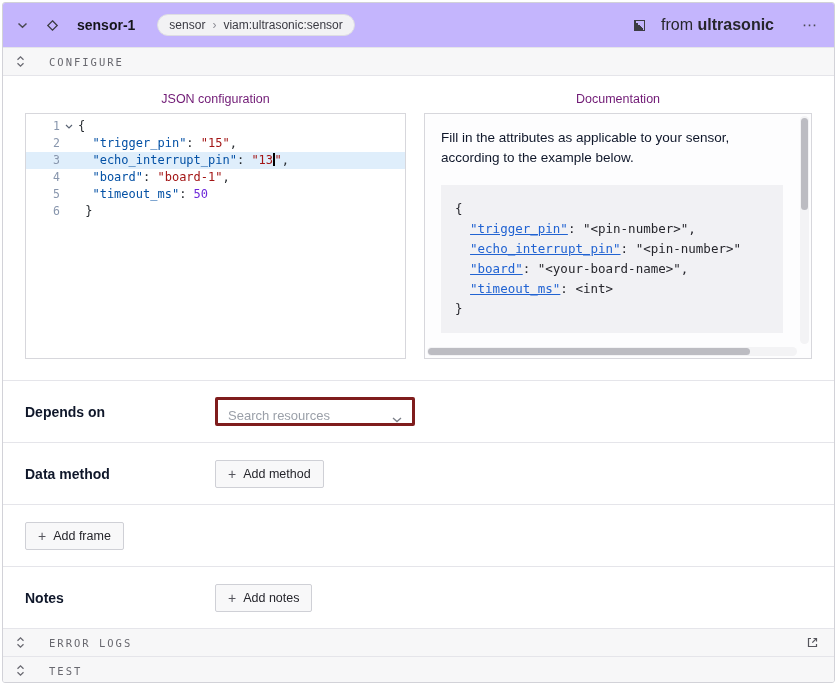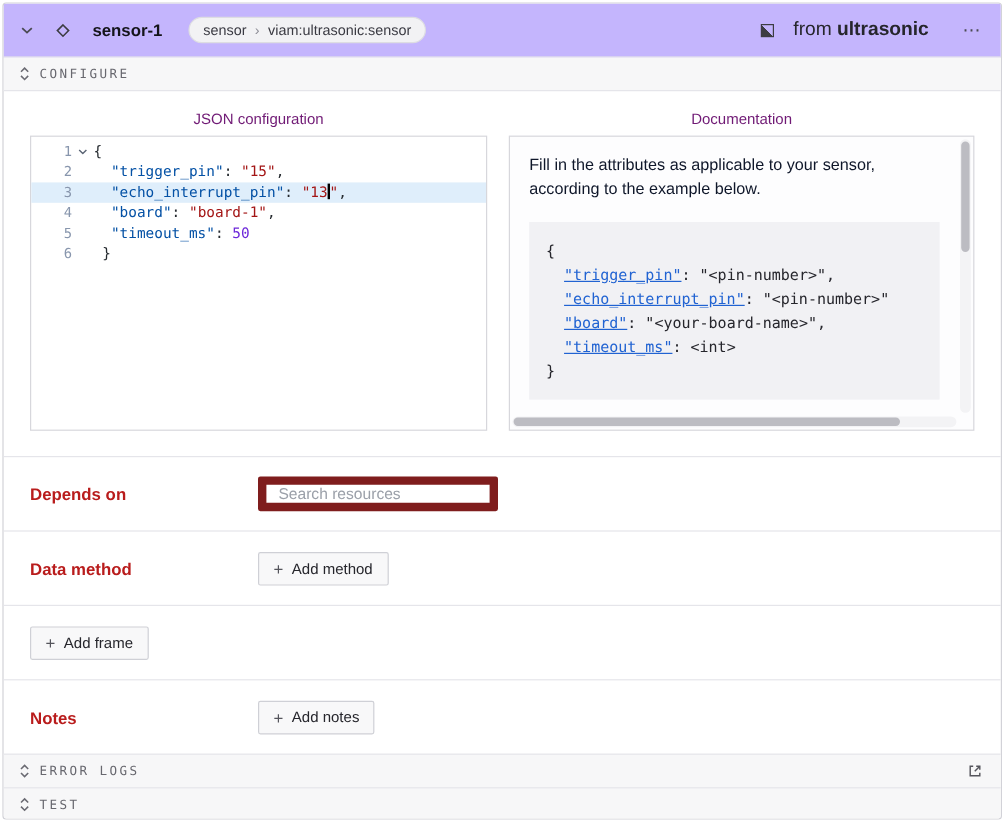--- a/index.html
+++ b/index.html
@@ -20,21 +20,21 @@
   .spacer { flex:1; }
   .module-icon { width:11px; height:11px; border:1px solid #3c3c42; flex:0 0 11px;
                  background:linear-gradient(45deg,#3c3c42 50%, transparent 50%); }
   .from-text { font-size:16px; color:#26262c; white-space:pre; }
   .from-text b { font-weight:700; }
   .dots-btn { background:none; border:none; font-size:15px; color:#4a4a52; cursor:pointer;
               letter-spacing:1px; margin-left:10px; padding:0 2px; font-family:inherit; }
 
   
   .section-bar { height:28px; flex:0 0 28px; background:#f7f7f8; display:flex; align-items:center;
-                 gap:8px; padding:0 13px; cursor:pointer; }
+                 gap:24px; padding:0 13px; cursor:pointer; }
   .bar-bottom { border-bottom:1px solid #e5e5ea; }
   .bar-top { border-top:1px solid #e5e5ea;align-items:center; }
   .bar-label { font-family:"DejaVu Sans Mono", monospace; font-size:10.5px; letter-spacing:2px; color:#68686f; }
 
   
   .configure-body { height:304px; flex:0 0 304px; padding:16px 22px; display:grid;
                     grid-template-columns:381px 1fr; gap:18px; }
   .col-label { font-size:12.5px; color:#701a75; margin-bottom:7px;text-align:center; }
 
   .editor { height:246px; border:1px solid #d7d7dc; background:#fff; padding-top:4px;
@@ -62,23 +62,23 @@
   .dc-key { color:#2163d2; text-decoration:underline; }
   .dc-val { color:#26262c; }
 
   .vscroll { position:absolute; top:2px; right:2px; bottom:14px; width:9px; background:#f3f3f5; border-radius:5px; }
   .vthumb  { position:absolute; top:2px; left:1px; width:7px; height:92px; background:#bcbcc2; border-radius:4px; }
   .hscroll { position:absolute; left:2px; right:14px; bottom:2px; height:9px; background:#f3f3f5; border-radius:5px; }
   .hthumb  { position:absolute; left:1px; top:1px; height:7px; width:87%; background:#bcbcc2; border-radius:4px; }
 
   
   .row { height:62px; flex:0 0 62px; border-top:1px solid #e5e5ea; display:flex; align-items:center; padding:0 22px; }
-  .row-label { width:190px; flex:0 0 190px; font-size:14px; font-weight:700; color:#b91c1c; }
-  .select { width:200px; height:29px; border:7px solid #7f1d1d; border-radius:2px; background:#fff;
-            display:flex; align-items:flex-start; justify-content:space-between; padding:0 10px; cursor:pointer;flex-direction:column; }
+  .row-label { width:190px; flex:0 0 190px; font-size:14px; font-weight:700; color:#0f172a; }
+  .select { width:200px; height:29px; border:3px solid #7f1d1d; border-radius:2px; background:#fff;
+            display:flex; align-items:flex-end; justify-content:space-between; padding:0 10px; cursor:pointer; }
   .placeholder { font-size:13px; color:#9ba0a9; }
   .btn { display:inline-flex; align-items:center; gap:7px; height:28px; padding:0 12px; background:#f8f8f9;
          border:1px solid #cfd0d6; border-radius:2px; font-size:12.5px; color:#26262c; cursor:pointer; font-family:inherit; }
   .btn .plus { font-size:14px; color:#55555c; line-height:1; }
 </style>
 </head>
 <body>
 
 <div class="window">
 

